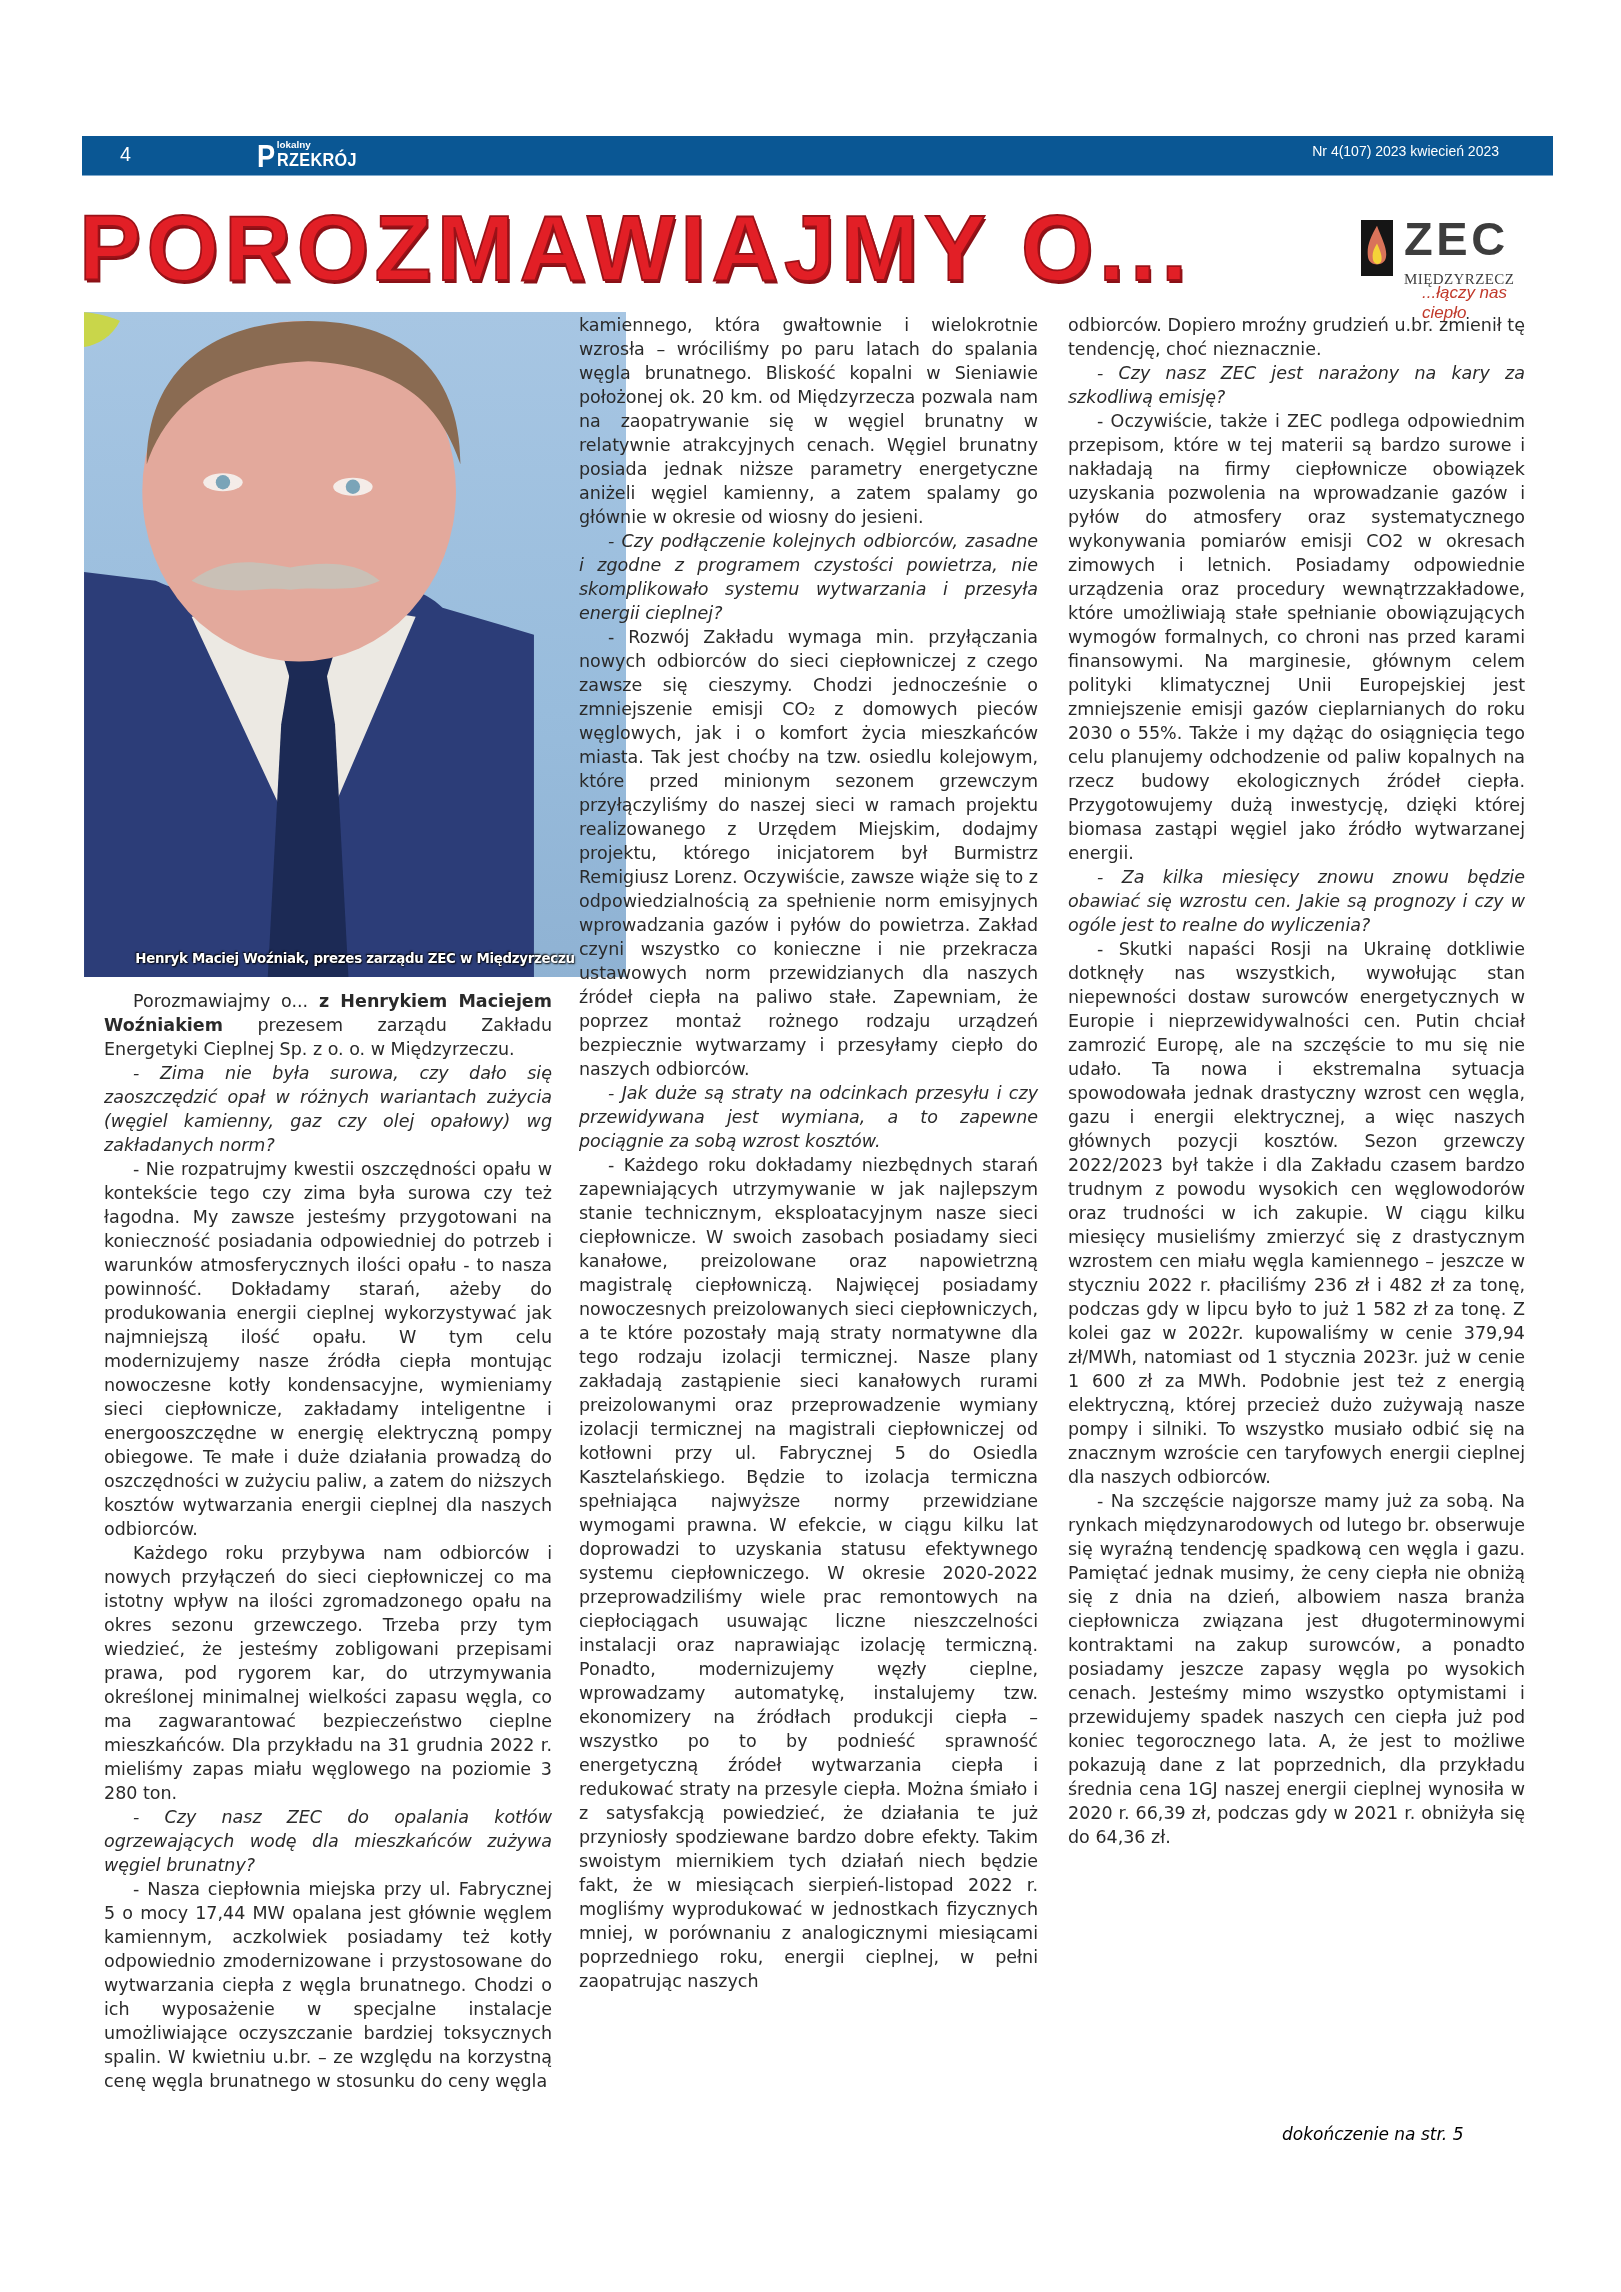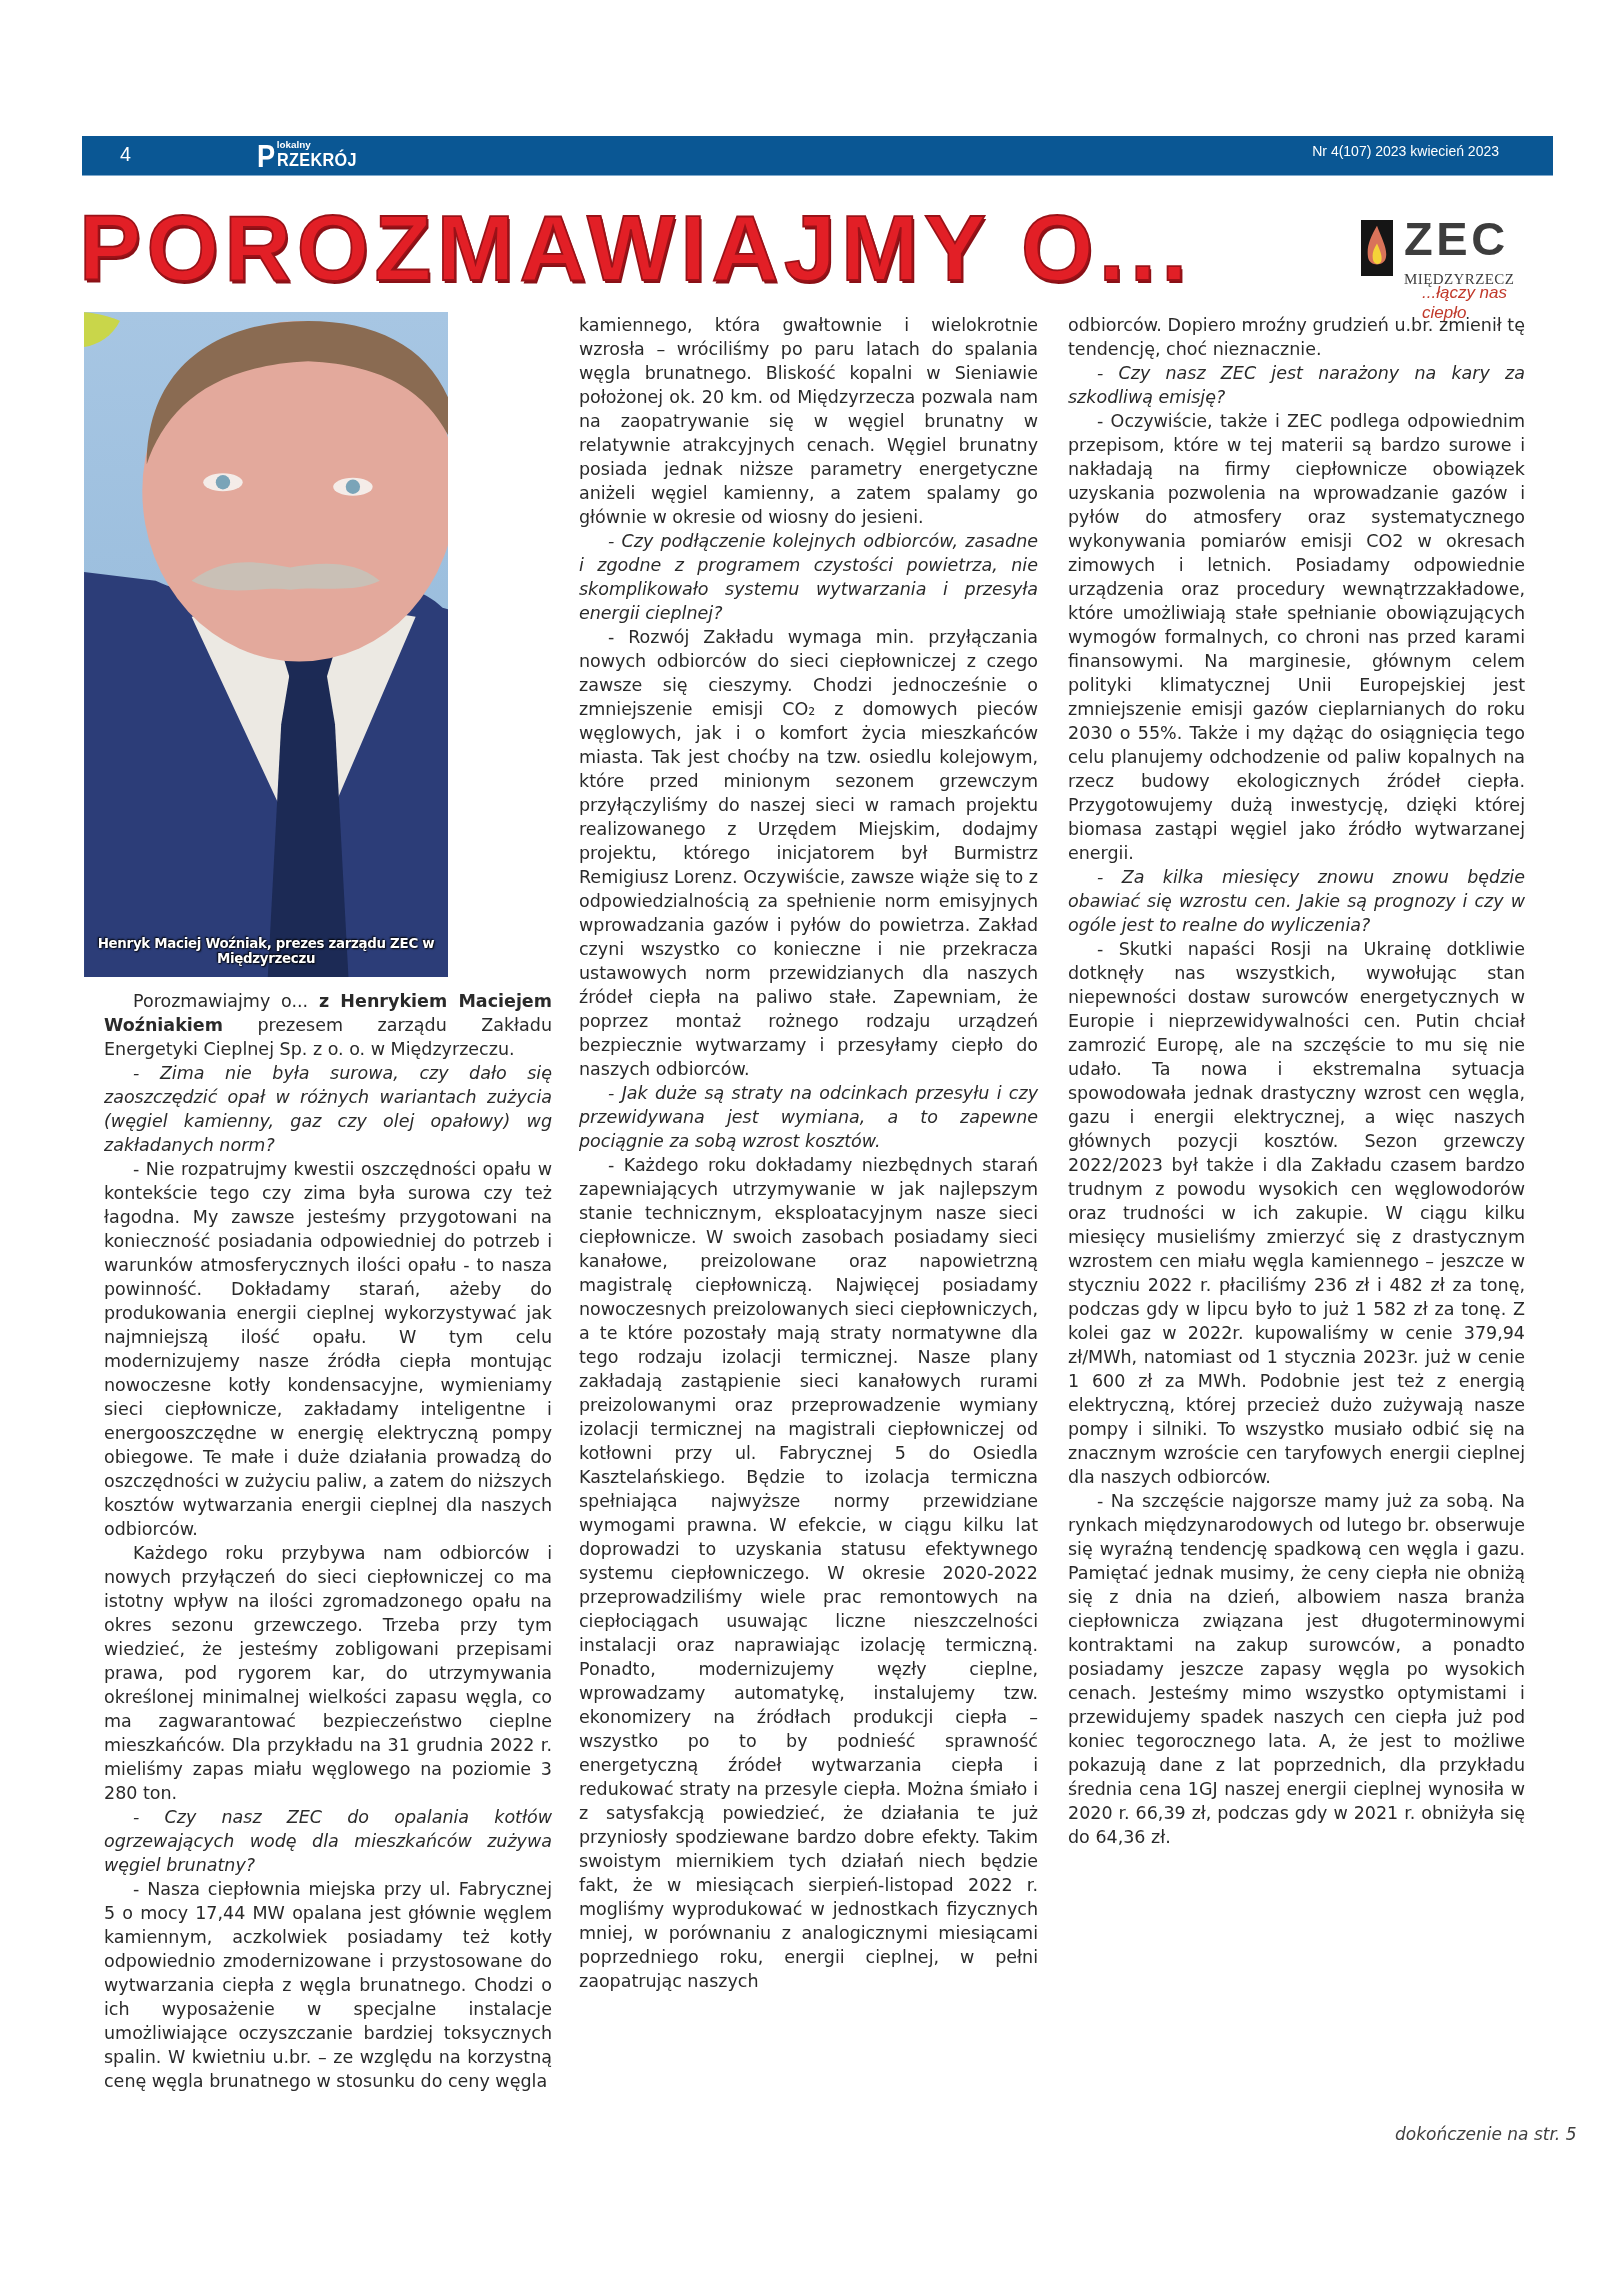--- a/index.html
+++ b/index.html
@@ -10,31 +10,31 @@
   .brand-p { font-size:32px; line-height:36px; letter-spacing:-0.9px; display:inline-block; transform:scaleX(0.85); transform-origin:left; }
   .brand-sub { position:absolute; left:19.7px; top:2.7px; font-size:9.9px; line-height:10.7px; }
   .brand-main { position:absolute; left:19.7px; top:13.4px; font-size:18px; line-height:19.7px; letter-spacing:0.4px; transform:scaleX(0.9); transform-origin:left; white-space:nowrap; }
   .issue { position:absolute; right:54px; top:7.2px; color:#fff; font-size:14px; font-family:"Liberation Sans", sans-serif; }
   .headline { position:absolute; left:79px; top:199px; font-family:"Liberation Sans", sans-serif; font-weight:bold; font-size:93px; line-height:99px; color:#e21f26; letter-spacing:5.4px; -webkit-text-stroke:1.8px #9b1218; text-shadow:1.8px 2.7px 0 #8a1016; transform:scaleY(1.0); white-space:nowrap; }
   .logo { position:absolute; left:1361px; top:213px; width:179px; height:90px; }
   .logo-flame-box { position:absolute; left:0; top:7.2px; width:32px; height:56px; background:#151515; }
   .logo-zec { position:absolute; left:43px; top:1.8px; font-family:"Liberation Sans", sans-serif; font-weight:bold; font-size:47px; line-height:47px; color:#3d3d3d; letter-spacing:3.6px; }
   .logo-city { position:absolute; left:43px; top:58px; font-family:Liberation Serif, serif; font-size:15px; color:#3d3d3d; letter-spacing:0.4px; }
   .logo-tag { position:absolute; left:61px; top:70px; font-family:"Liberation Sans", sans-serif; font-style:italic; font-size:17px; color:#c0392b; }
-  .photo { position:absolute; left:84px; top:312px; width:364px; height:665px; overflow:hidden; background:linear-gradient(180deg,#a7c6e3 0%, #98bcdc 60%, #8fb2d3 100%); }
+  .photo { position:absolute; left:84px; top:312px; width:542px; height:665px; overflow:hidden; background:linear-gradient(180deg,#a7c6e3 0%, #98bcdc 60%, #8fb2d3 100%); }
   .photo svg { position:absolute; left:0; top:0; }
   .caption { position:absolute; left:0; right:0; bottom:10.7px; text-align:center; color:#fff; font-weight:bold; font-size:13.4px; font-family:"DejaVu Sans", sans-serif; text-shadow:0.9px 0.9px 1.8px #000, -0.9px -0.9px 1.8px #000; letter-spacing:-0.3px; }
   .col { position:absolute; font-size:17.5px; line-height:24px; text-align:justify; hyphens:manual; }
   .col p { margin:0; text-indent:29px; }
   .col p.q { font-weight:normal; font-style:italic; }
   .col p.noindent { text-indent:0; }
   .col1 { left:104px; top:989px; width:448px; }
   .col2 { left:579px; top:313px; width:459px; }
   .col3 { left:1068px; top:313px; width:457px; }
-  .more { position:absolute; left:1395px; top:2124px; font-style:italic; font-size:17px; color:#404040; }
+  .more { position:absolute; left:1282px; top:2124px; font-style:italic; font-size:17px; color:#000000; }
   b.name { font-weight:bold; }
 </style>
 </head>
 <body>
 
 <div class="header-bar" style="background: rgb(10, 87, 148);">
   <span class="page-num">4</span>
   <div class="brand">
     <span class="brand-p">P</span>
     <span class="brand-sub">lokalny</span>

